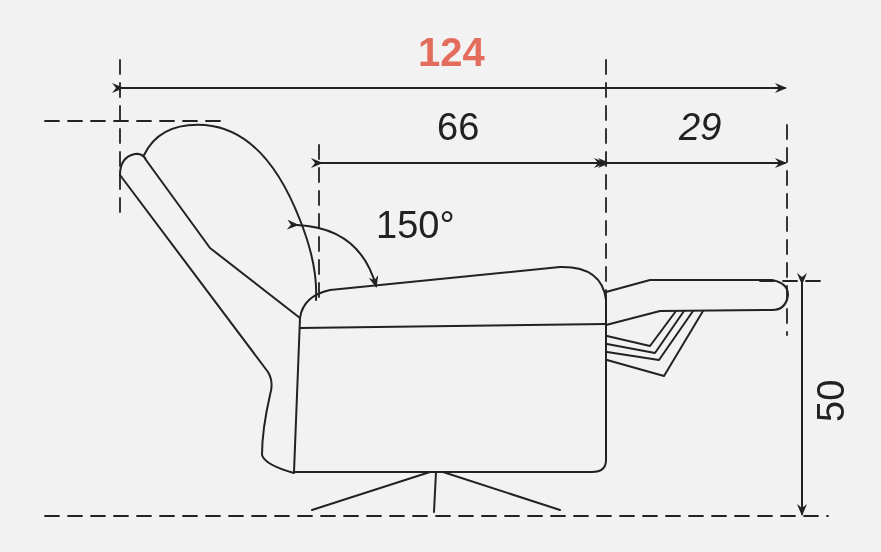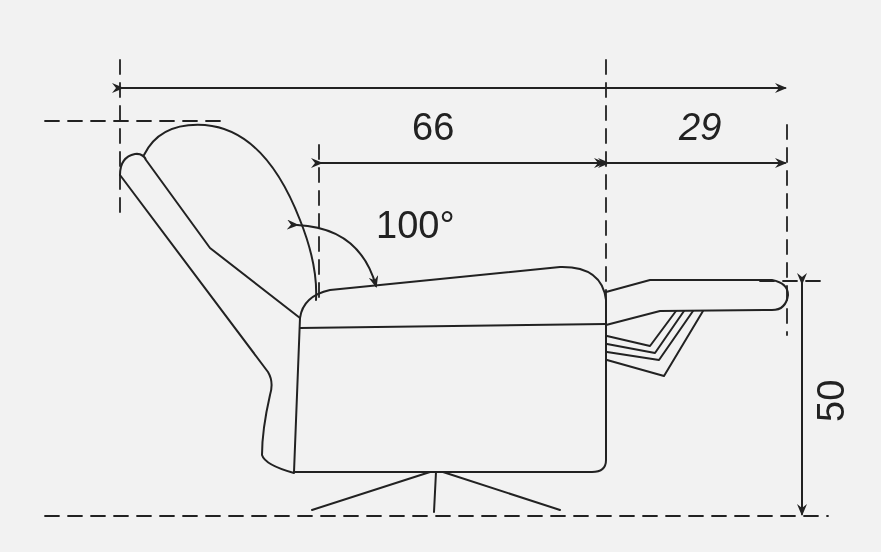--- a/index.html
+++ b/index.html
@@ -52,17 +52,18 @@
       <path d="M684,311 L655,353 L607,344"></path>
       <path d="M693,311 L659,360 L607,352"></path>
       <path d="M703,311 L664,376 L607,360"></path>
 
       <path d="M312,510 L430,472"></path>
       <path d="M436,472 L434,512"></path>
       <path d="M443,472 L560,510"></path>
     </g>
   </svg>
 
-  <div class="lbl dim" style="left:412px;top:108px;">66</div>
+  <div class="lbl total" style="left:418px;top:32px;color:#e36c5c;">124</div>
+  <div class="lbl dim" style="left:437px;top:108px;">66</div>
   <div class="lbl dim" style="left:679px;top:108px;font-style:italic;">29</div>
-  <div class="lbl dim" style="left:376px;top:206px;">100°</div>
+  <div class="lbl dim" style="left:376px;top:206px;">150°</div>
   <div class="lbl dim" style="left:812px;top:422px;transform:rotate(-90deg);transform-origin:left top;">50</div>
 </div>
 
 </body></html>

